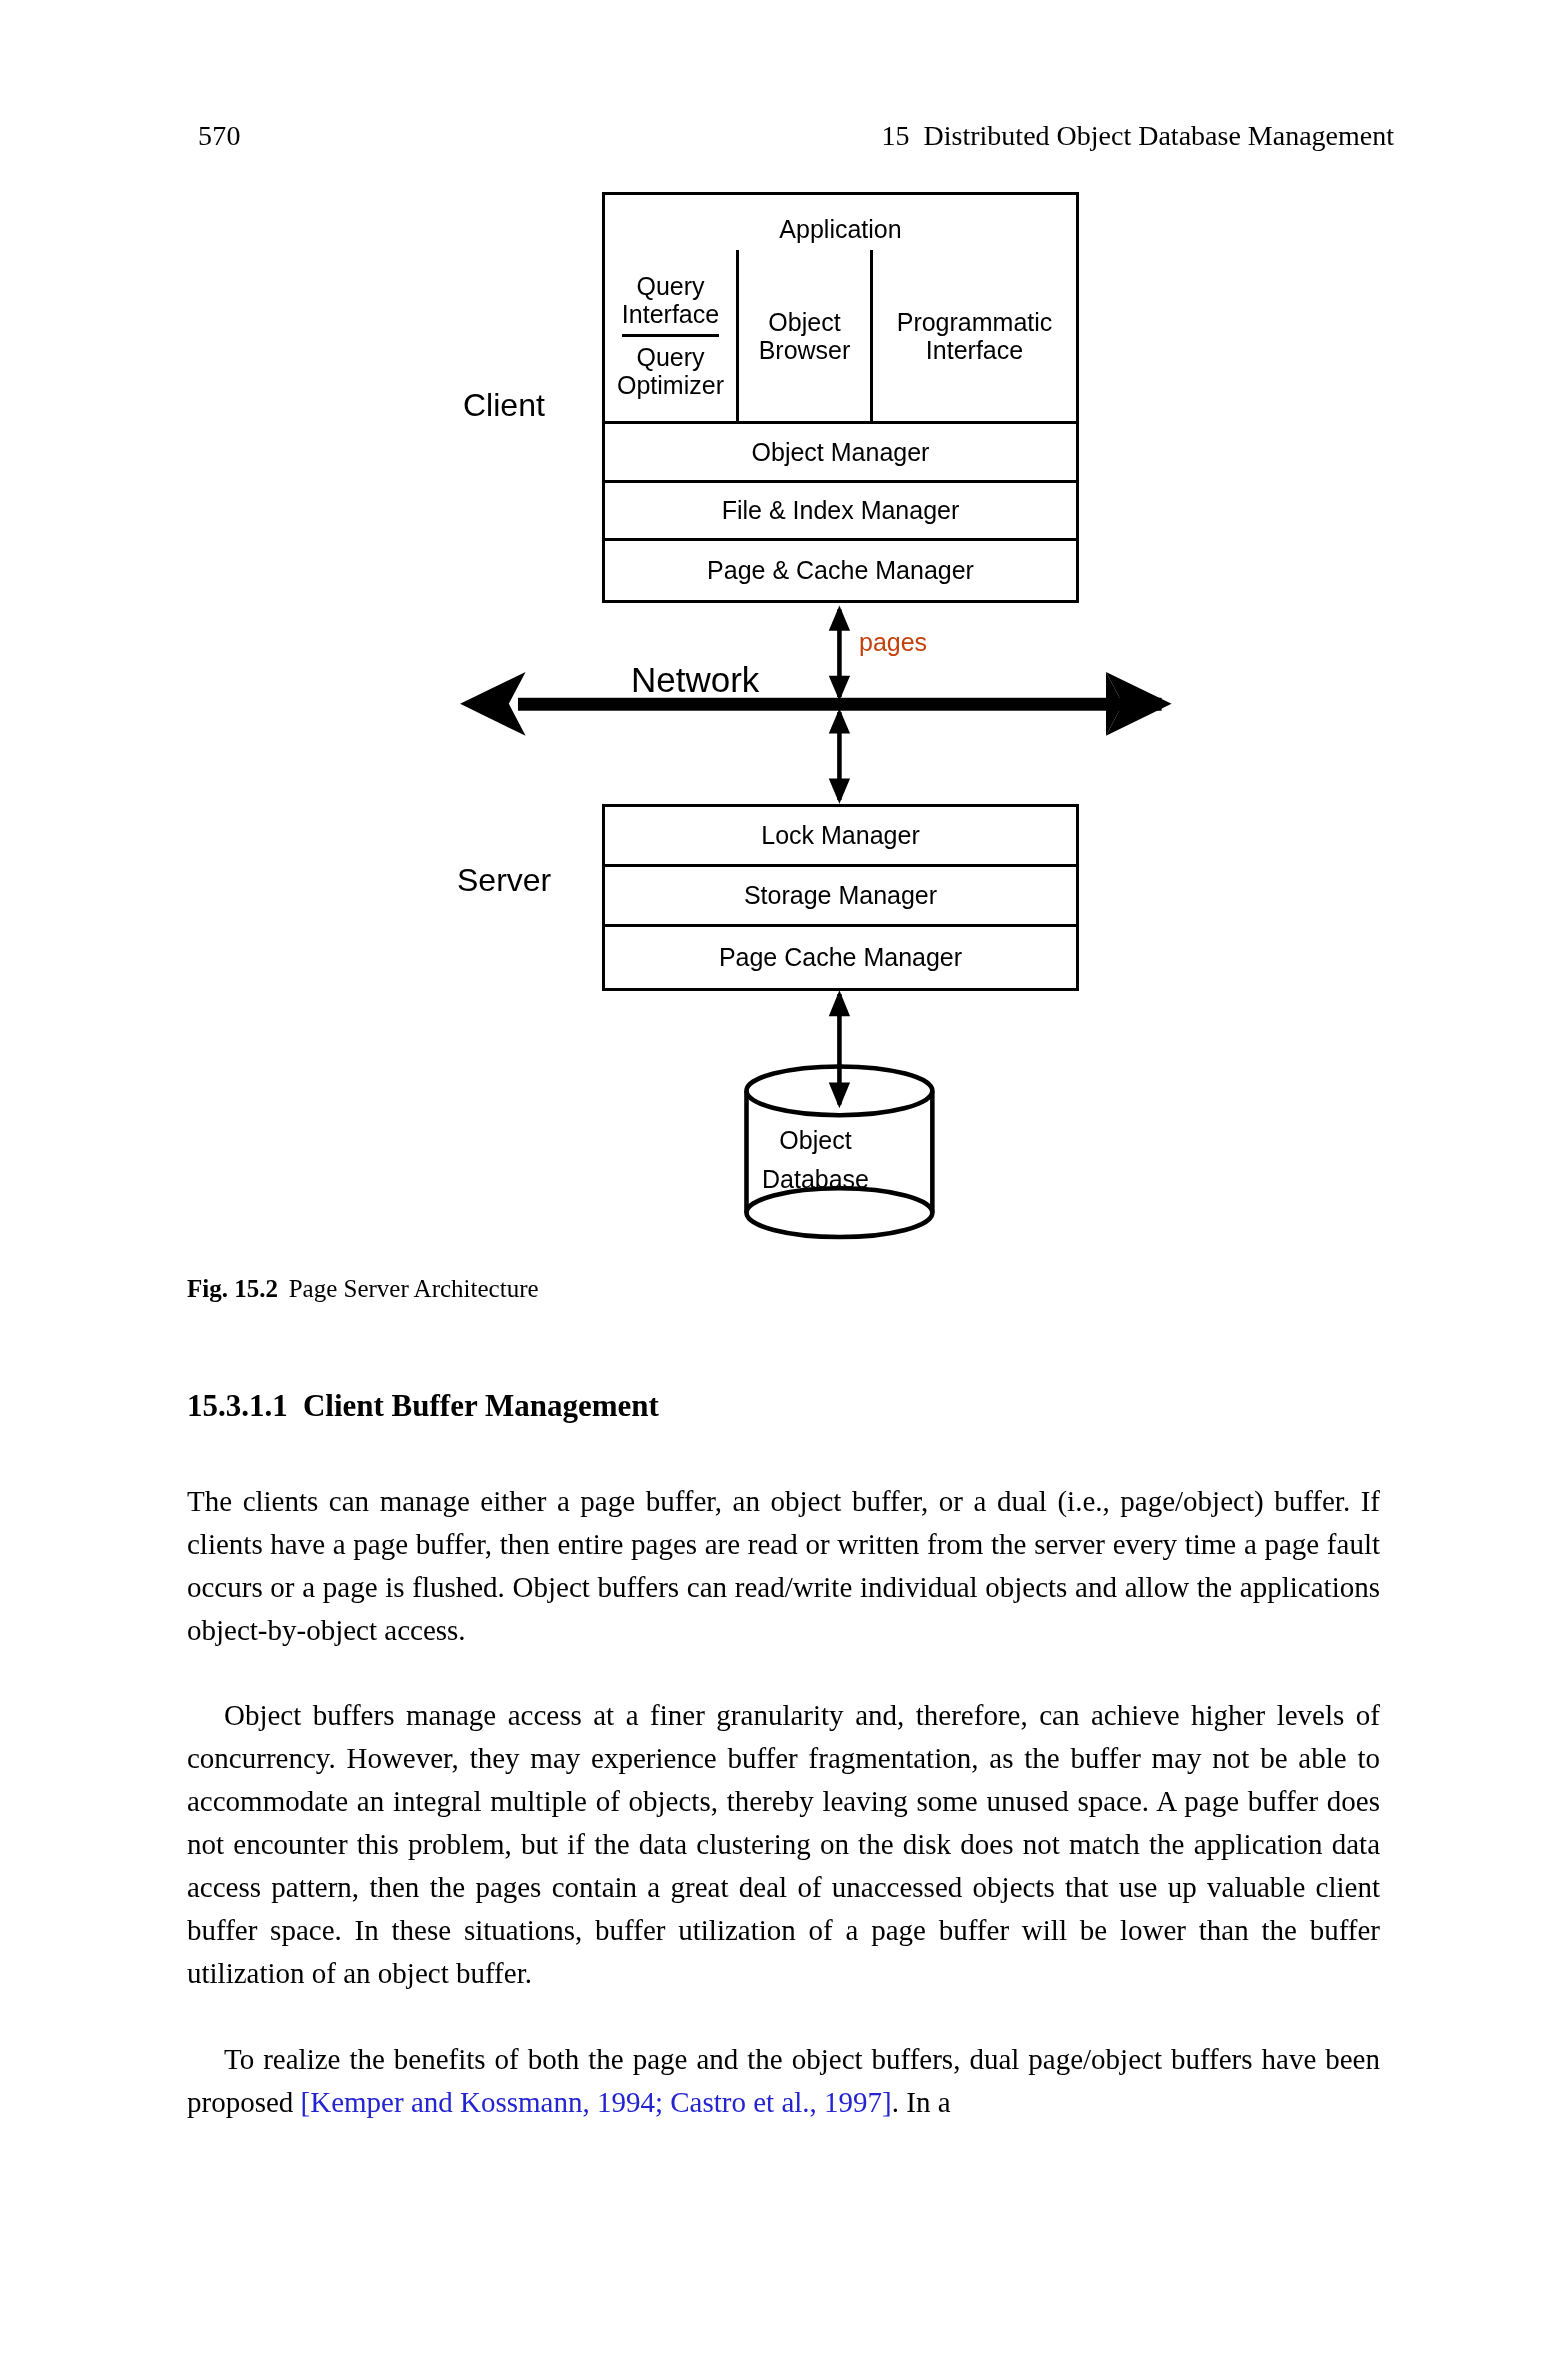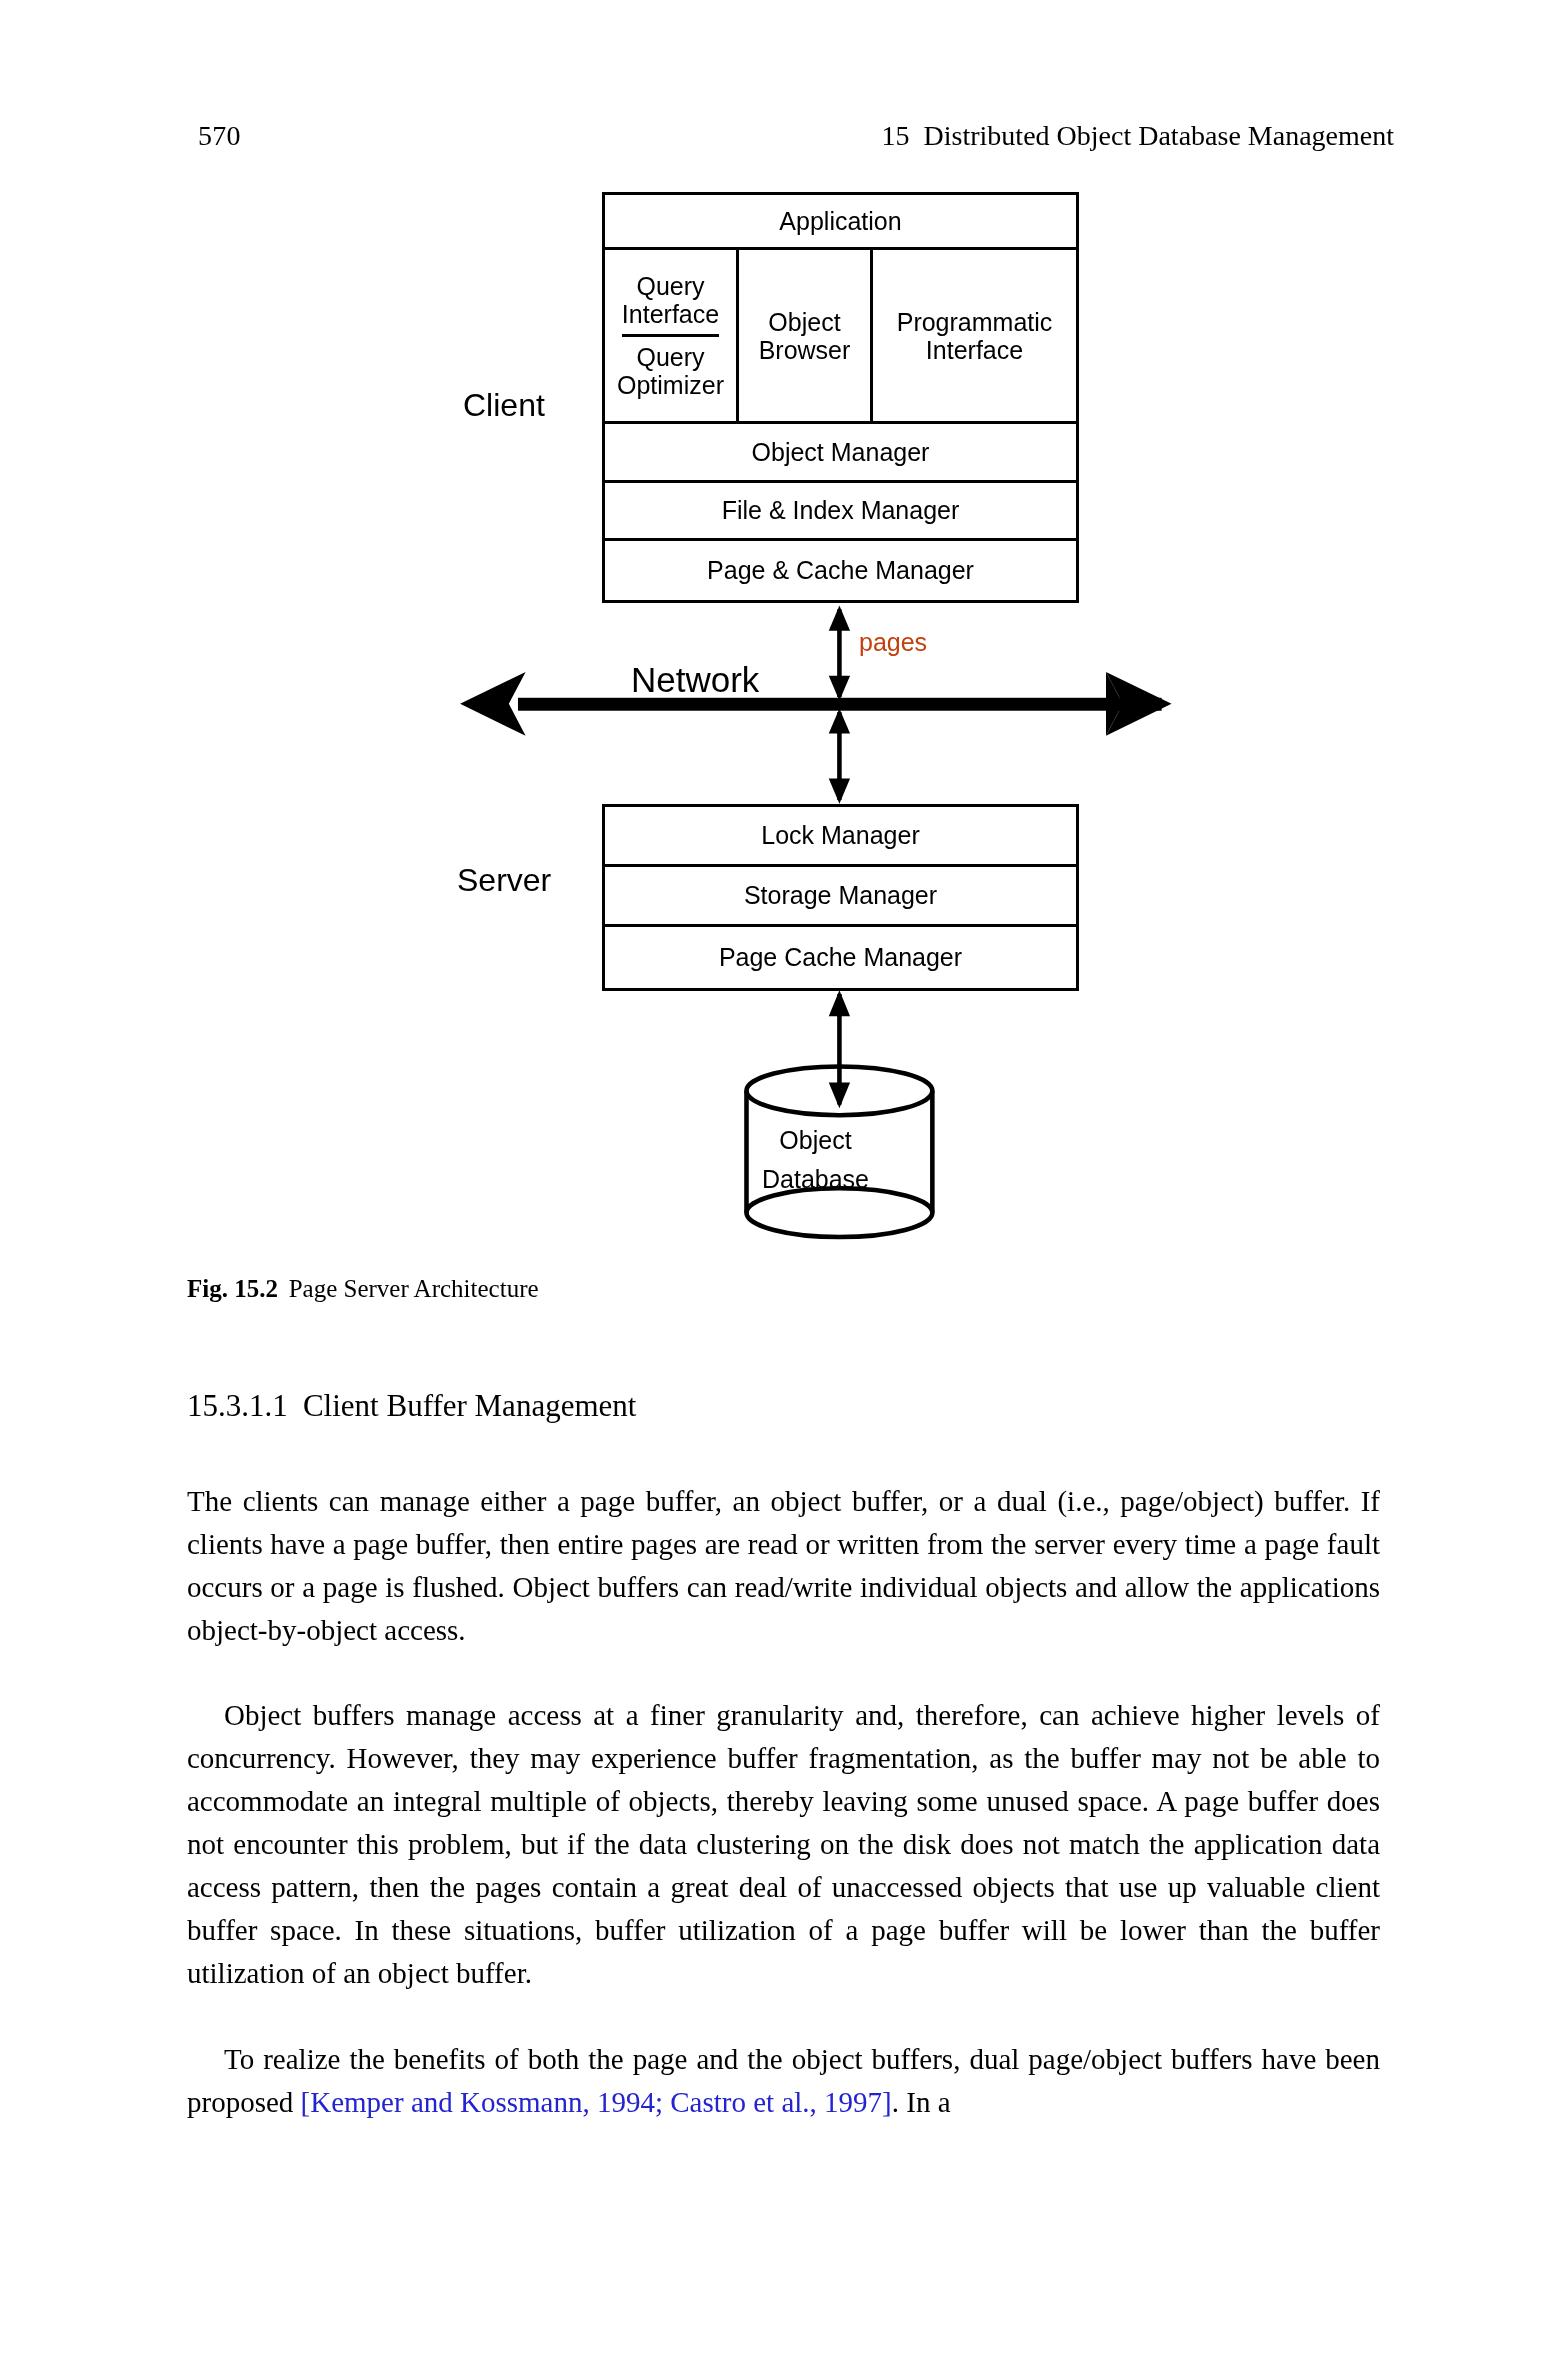--- a/index.html
+++ b/index.html
@@ -78,21 +78,21 @@
     align-items: center;
     justify-content: center;
     font-family: "Liberation Sans", sans-serif;
     font-size: 25px;
     color: #000;
     background: #fff;
   }
   .band.border-bottom { border-bottom: 3px solid #000; }
 
   
-  #band-application { top: 0; height: 55px; }
+  #band-application { top: 8px; height: 55px; }
   #band-interfaces  { top: 55px; height: 174px; }
   #band-object-manager { top: 229px; height: 59px; }
   #band-file-index  { top: 288px; height: 58px; }
   #band-page-cache  { top: 346px; height: 59px; }
 
   
   #band-interfaces { display: flex; align-items: stretch; justify-content: flex-start; padding: 0; }
   .col {
     box-sizing: border-box;
     display: flex;
@@ -178,21 +178,21 @@
     font-family: "Liberation Serif", serif;
     margin-left: 10.7px;
   }
 
   
   .section-heading {
     position: absolute;
     left: 187px;
     top: 1388px;
     font-family: "Liberation Serif", serif;
-    font-weight: normal;
+    font-weight: bold;
     font-size: 31px;
     white-space: nowrap;
   }
   .section-heading .sec-num { margin-right: 15.2px; }
 
   
   .body-block {
     position: absolute;
     left: 187px;
     width: 1193px;

